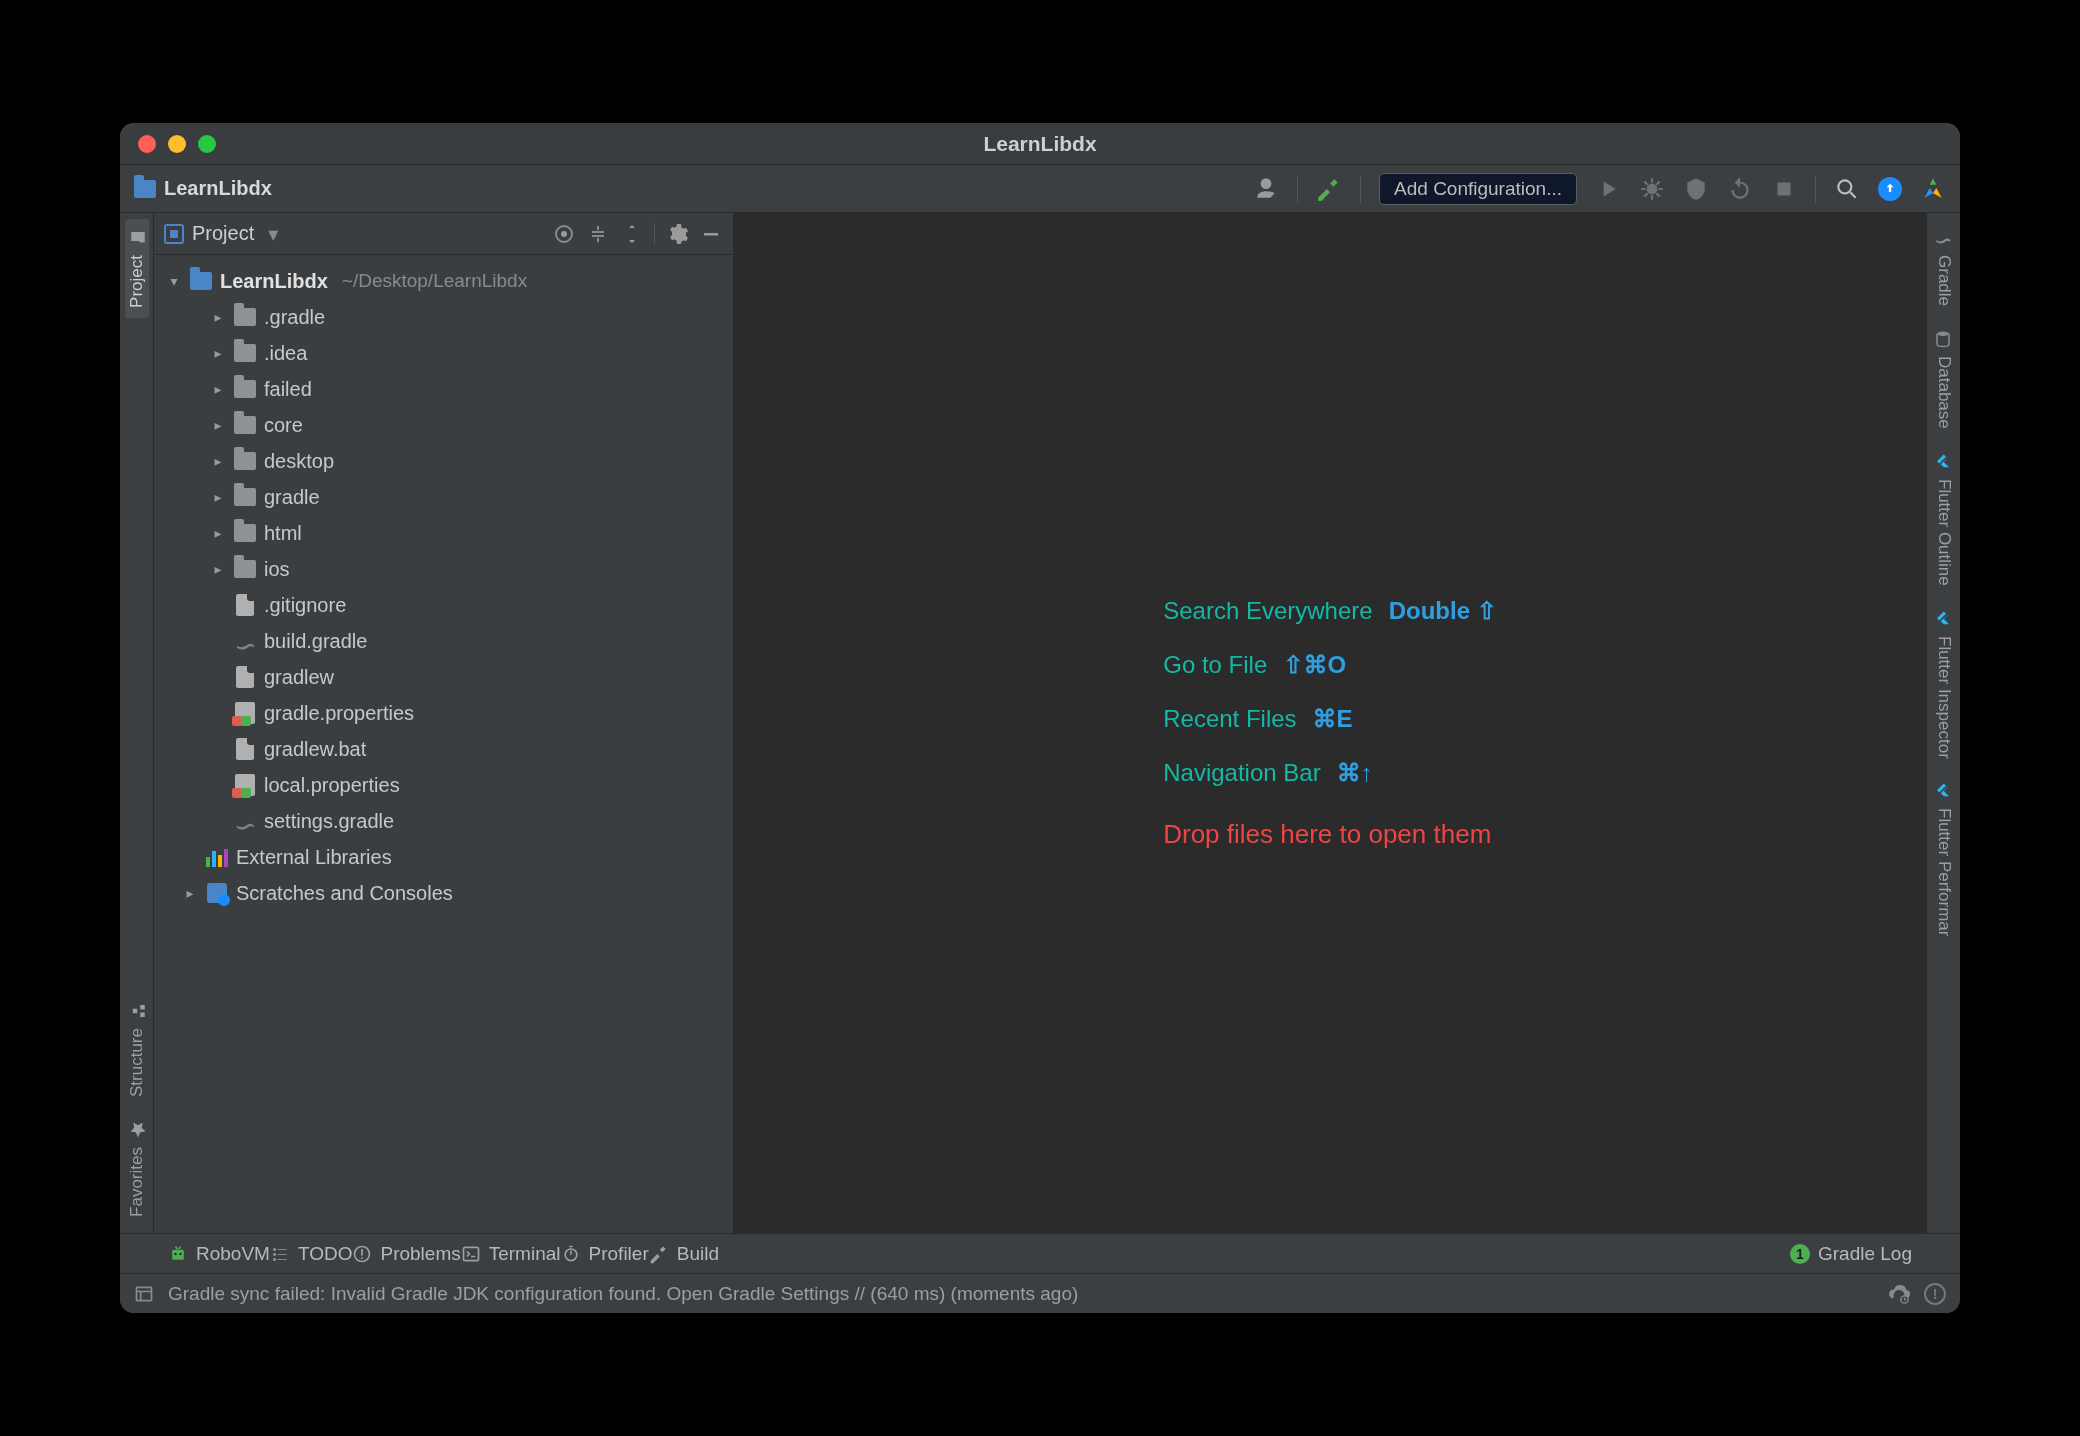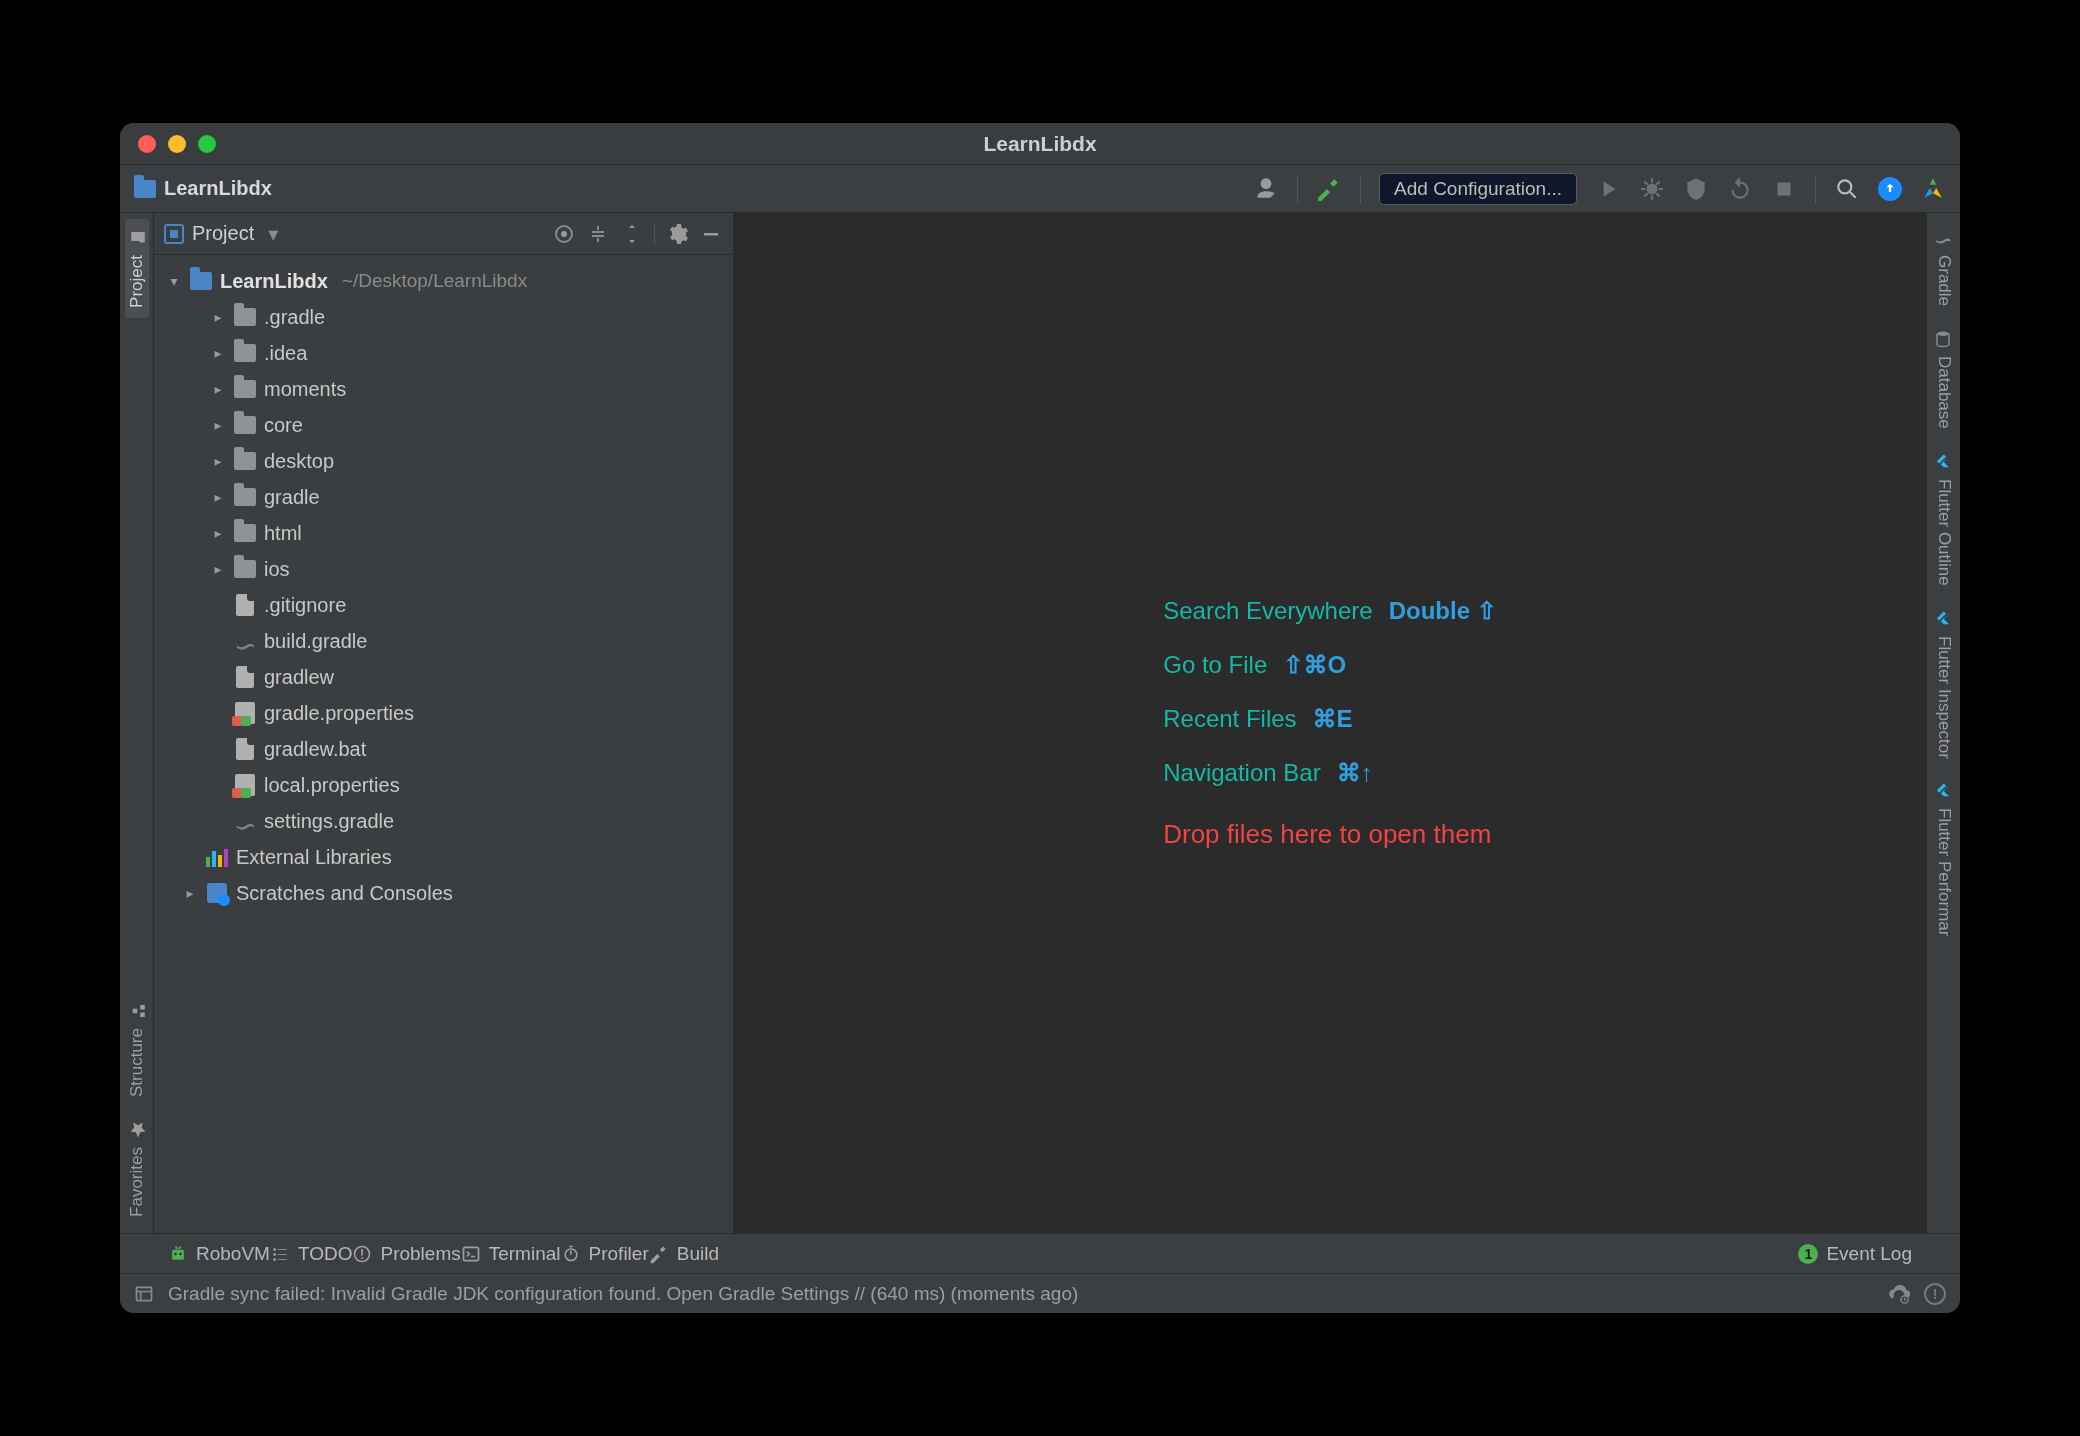--- a/index.html
+++ b/index.html
@@ -345,21 +345,21 @@
                       </span>
     <span class="label">.idea</span>
                     </div>
                   </li>
                   <li>
                     <div class="node indent-2">
     <span class="arrow">▸</span>
     <span class="icn">
                         <span class="folder"></span>
                       </span>
-    <span class="label">moments</span>
+    <span class="label">failed</span>
                     </div>
                   </li>
                   <li>
                     <div class="node indent-2">
     <span class="arrow">▸</span>
     <span class="icn">
                         <span class="folder"></span>
                       </span>
     <span class="label">core</span>
                     </div>
@@ -596,21 +596,21 @@
     </div>
     <div class="titem">
       <svg width="20" height="20" viewBox="0 0 24 24" fill="#9e9e9e">
             <path d="M2 20l8-8 3 3-8 8H2v-3zm18-14l-3-3-4 4 3 3 4-4z"></path>
           </svg>
       <span>Build</span>
     </div>
     <div class="grow"></div>
     <div class="titem">
       <span class="badge">1</span>
-      <span>Event Log</span>
+      <span>Gradle Log</span>
     </div>
     <div style="width:34px"></div>
   </div>
 
   <div class="statusbar">
     <span style="display:inline-flex">
           <svg width="20" height="20" viewBox="0 0 24 24" fill="none" stroke="#8a8a8a" stroke-width="2">
             <rect x="3" y="4" width="18" height="16" rx="1"></rect>
             <path d="M3 9h18M8 9v11"></path>
           </svg>

